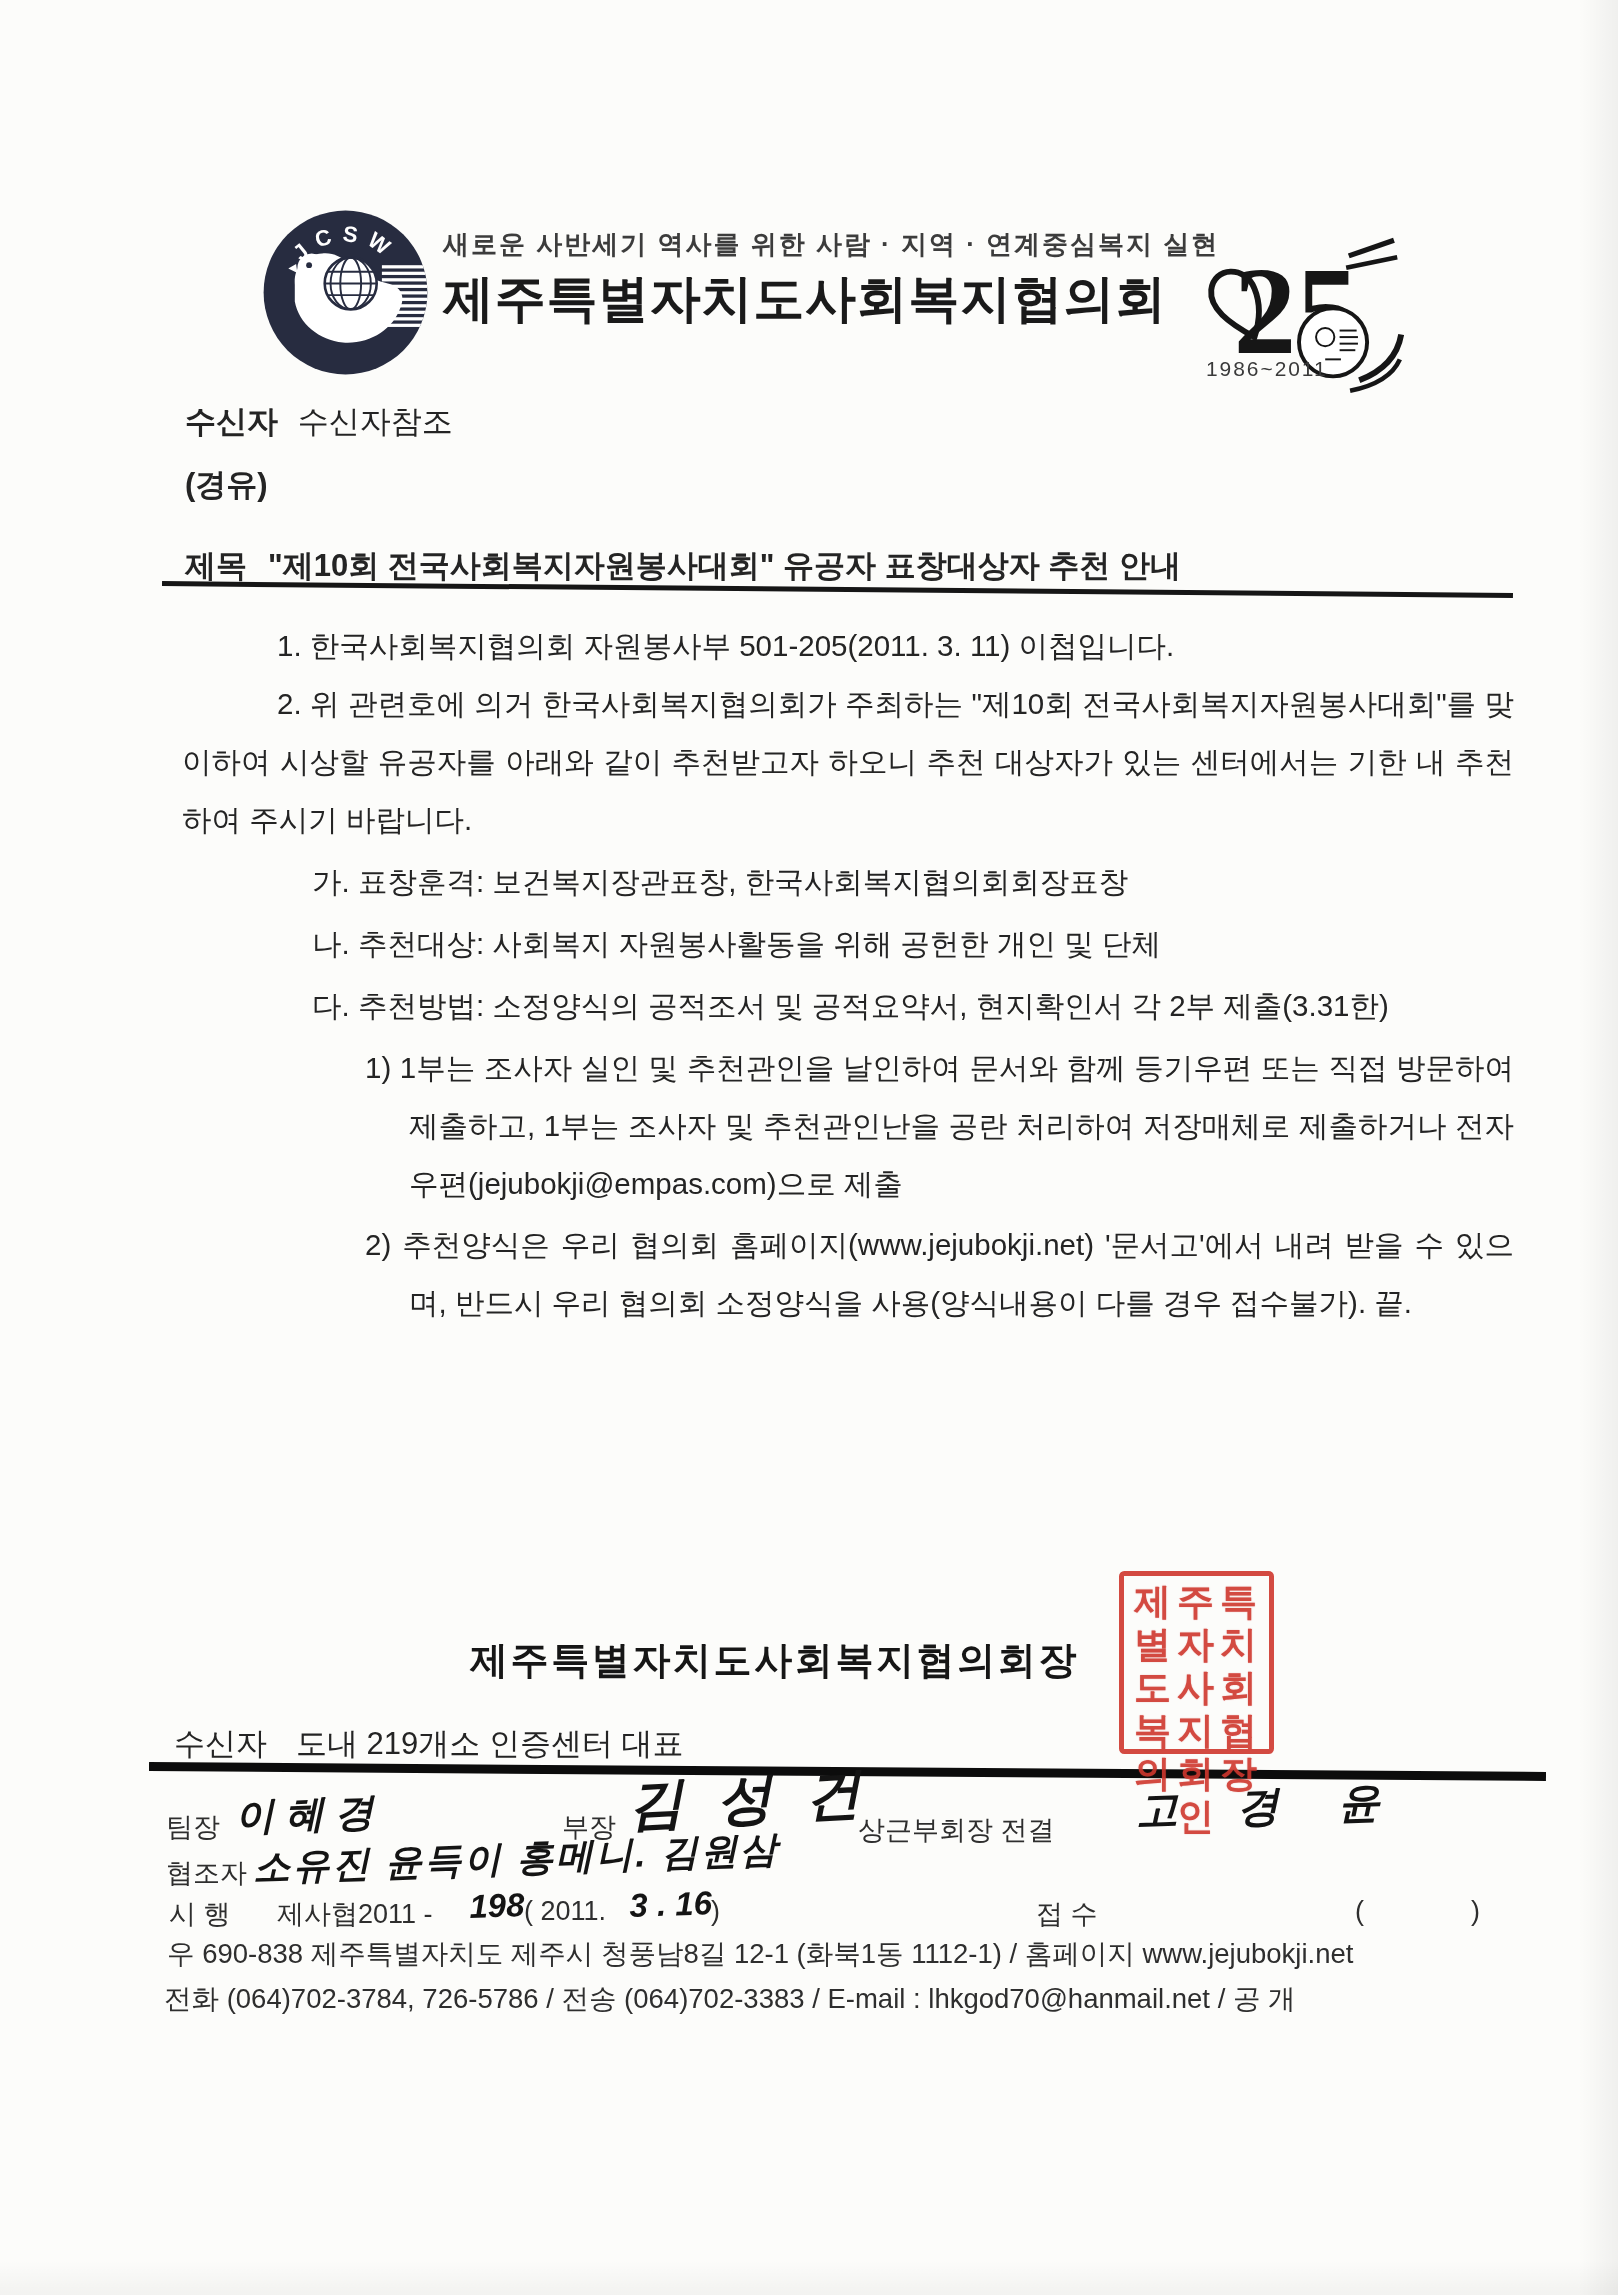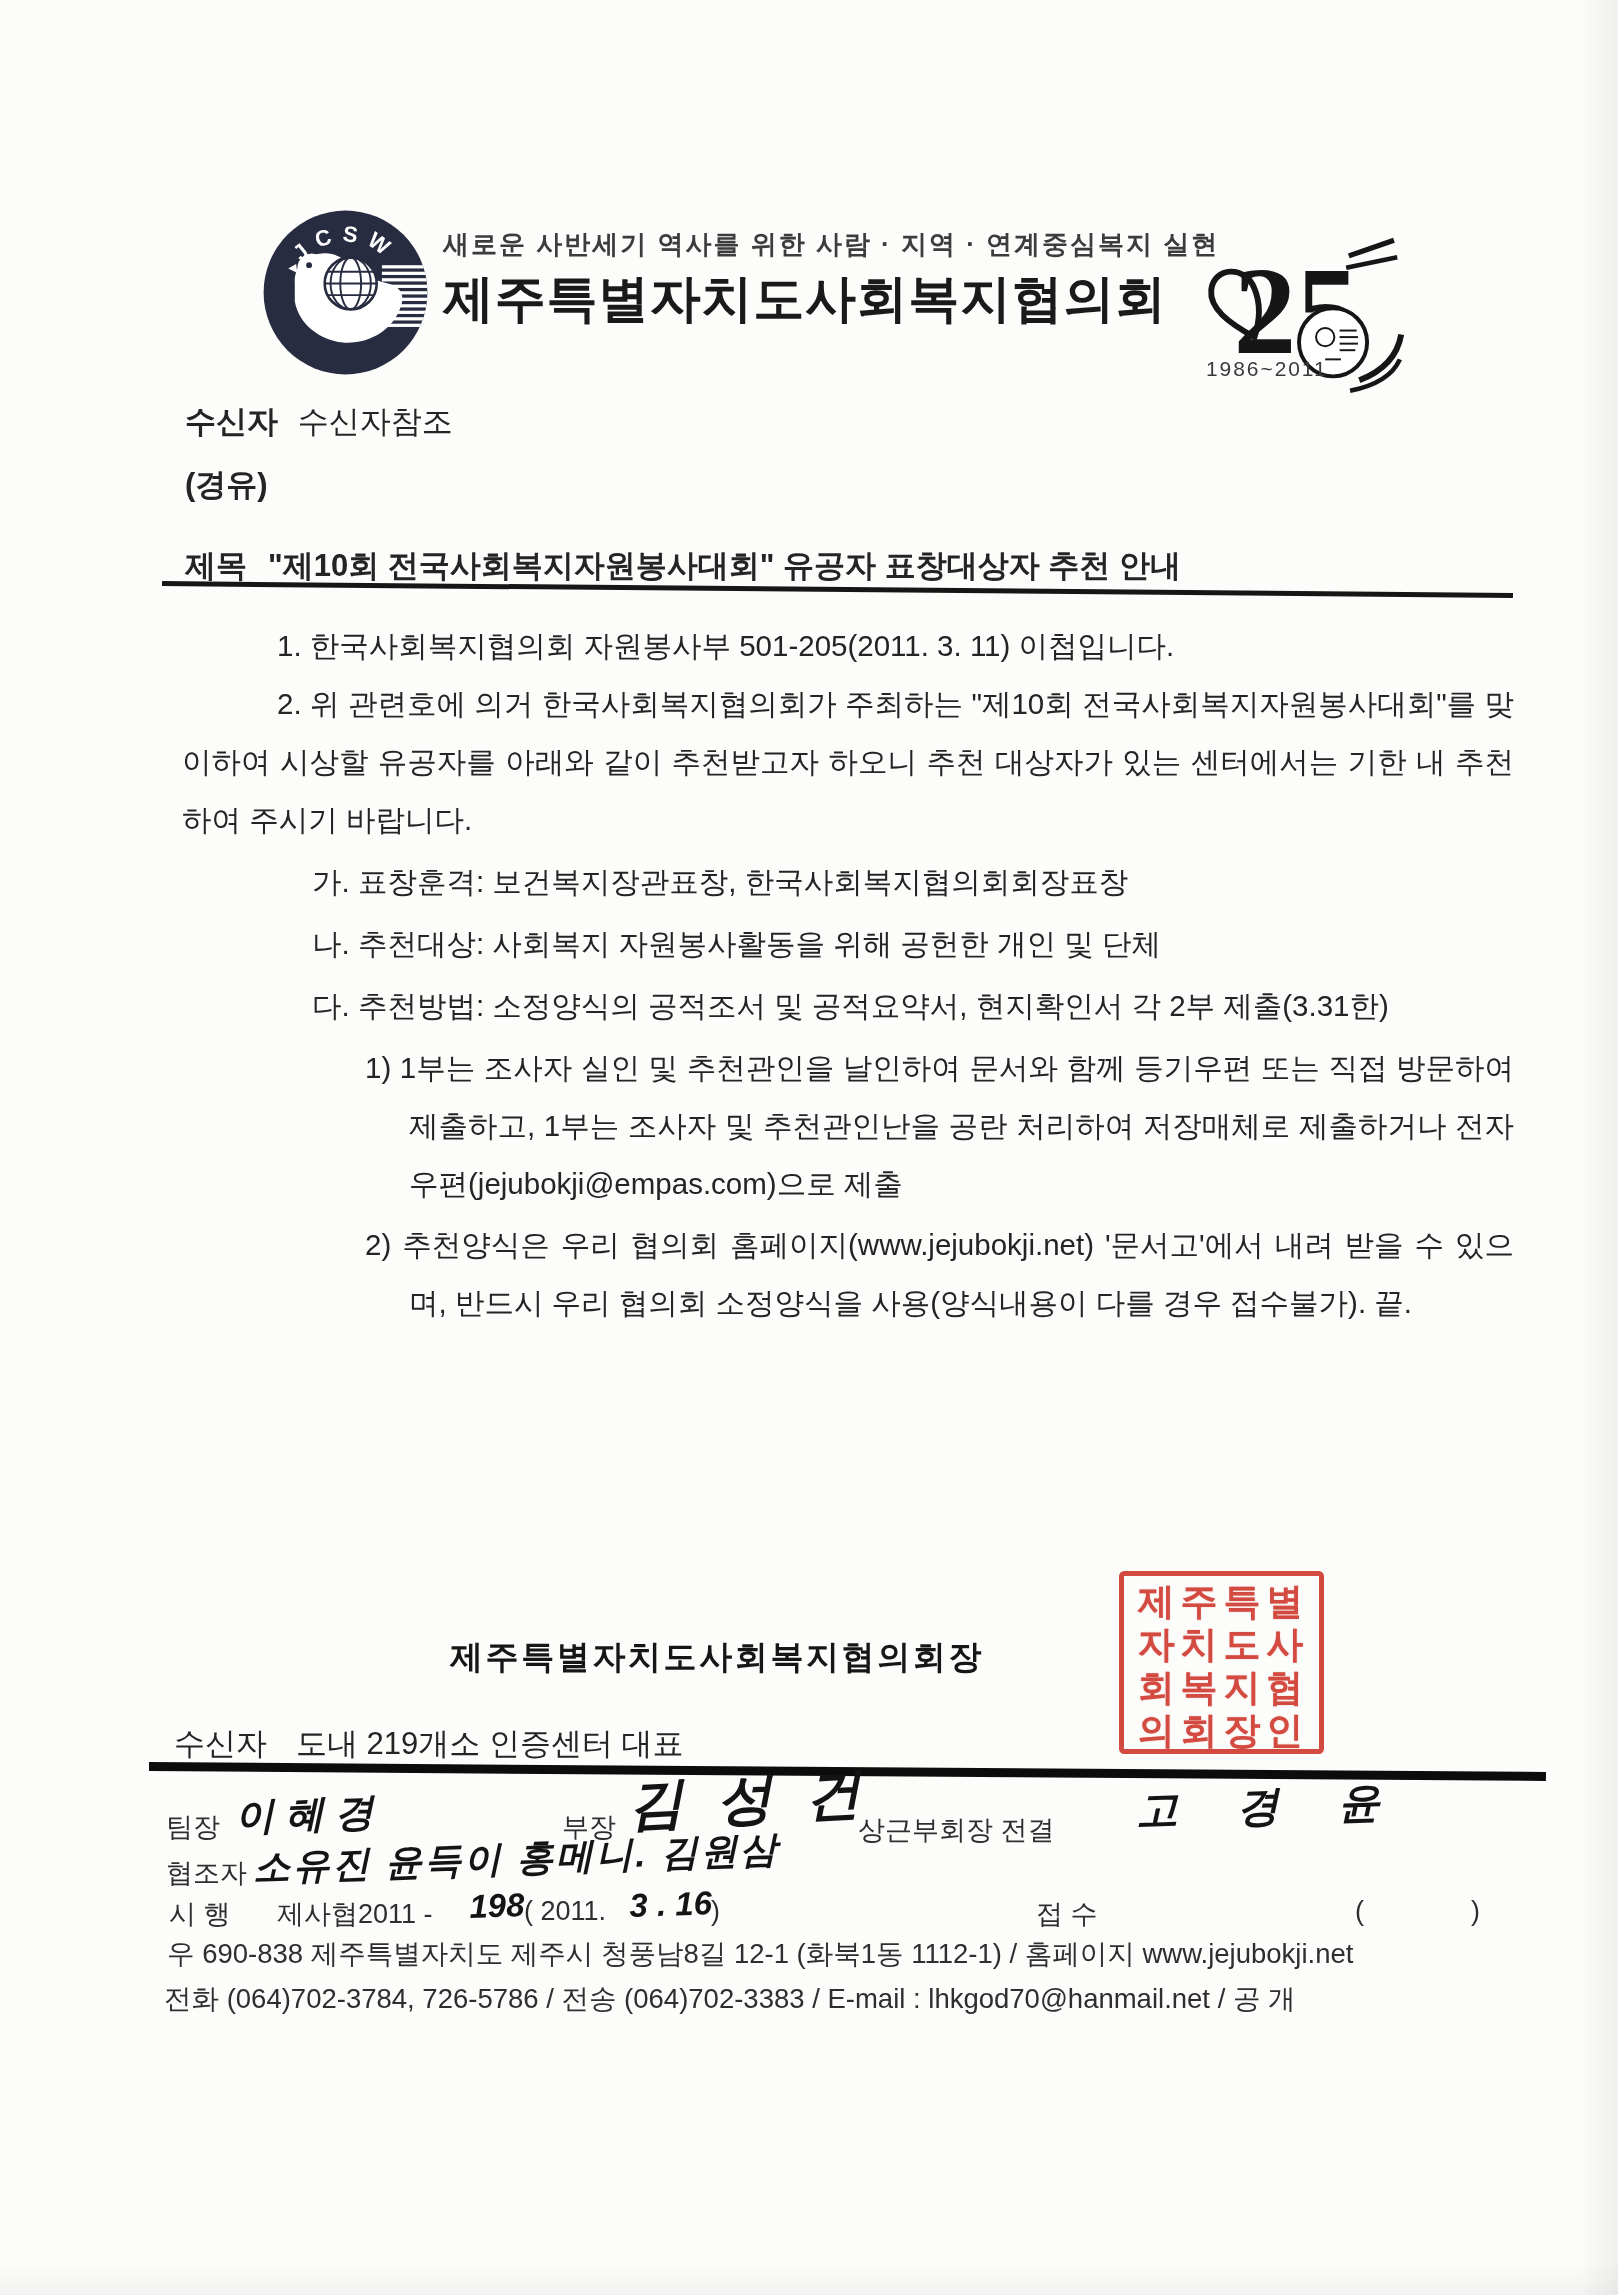--- a/index.html
+++ b/index.html
@@ -38,23 +38,23 @@
   .body-block{left:182px; top:617px; width:1332px; font-size:29.5px;
               line-height:58px; color:#242424;}
   .body-block p{margin:0;}
   .p-indent{text-indent:95px;}
   .p-justify{text-align:justify;}
   .item-ga{margin-left:130px !important; margin-top:3.9px !important;}
   .sub-item{margin-left:227px !important; text-indent:-44px; margin-top:3.9px !important;
             text-align:justify;}
 
   
-  .issuer-title{left:450px; top:1635px; font-size:33px; font-weight:800;
+  .issuer-title{left:470px; top:1635px; font-size:38px; font-weight:800;
                 letter-spacing:2.6px; color:#161616; white-space:nowrap; z-index:1;}
-  .stamp{left:1119px; top:1571px; width:205px; height:183px;
+  .stamp{left:1119px; top:1571px; width:155px; height:183px;
          border:5.9px solid #cf372e; border-radius:5.2px; z-index:2;
          padding:3.9px 0 0 3.9px; box-sizing:border-box;
          font-size:37px; line-height:43px; letter-spacing:5.9px;
          font-weight:700; color:#cf372e; word-break:break-all;
          text-align:center; opacity:.9;
          text-shadow:0 0 1.3px rgba(207,55,46,.45);
          background:rgba(255,255,255,0);}
   .recv2-line{left:174px; top:1723px; font-size:31px; white-space:nowrap;}
   .recv2-line .lbl{margin-right:29px;}
   .rule-thick{left:149px; top:1767px; width:1397px; height:8.5px;

